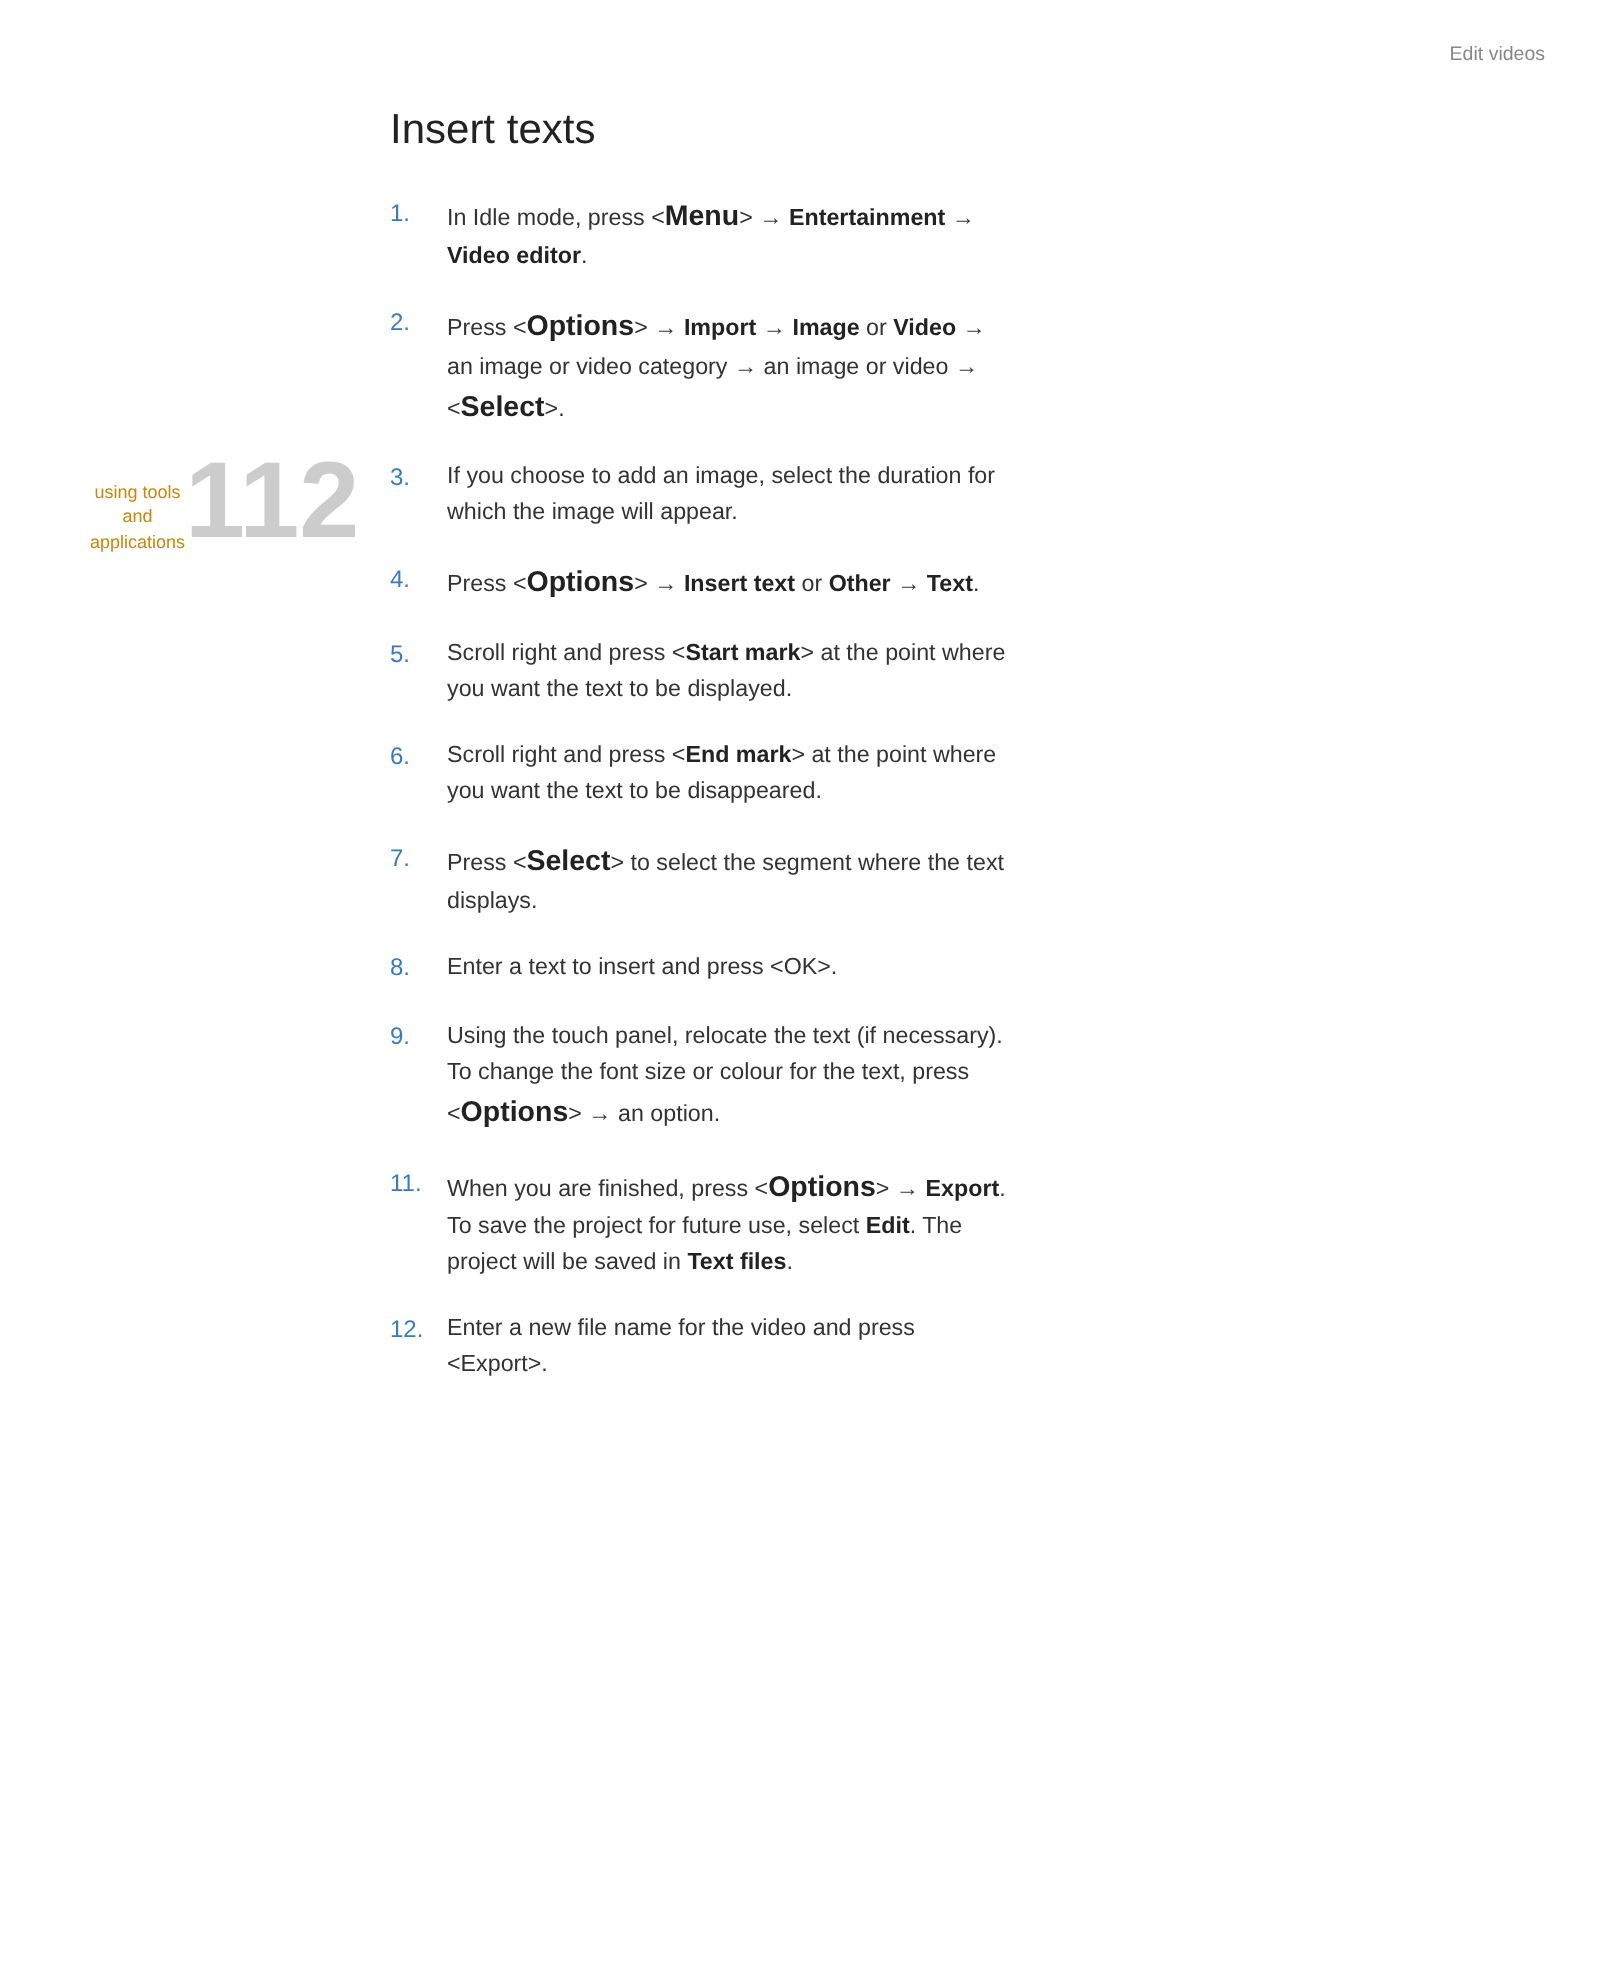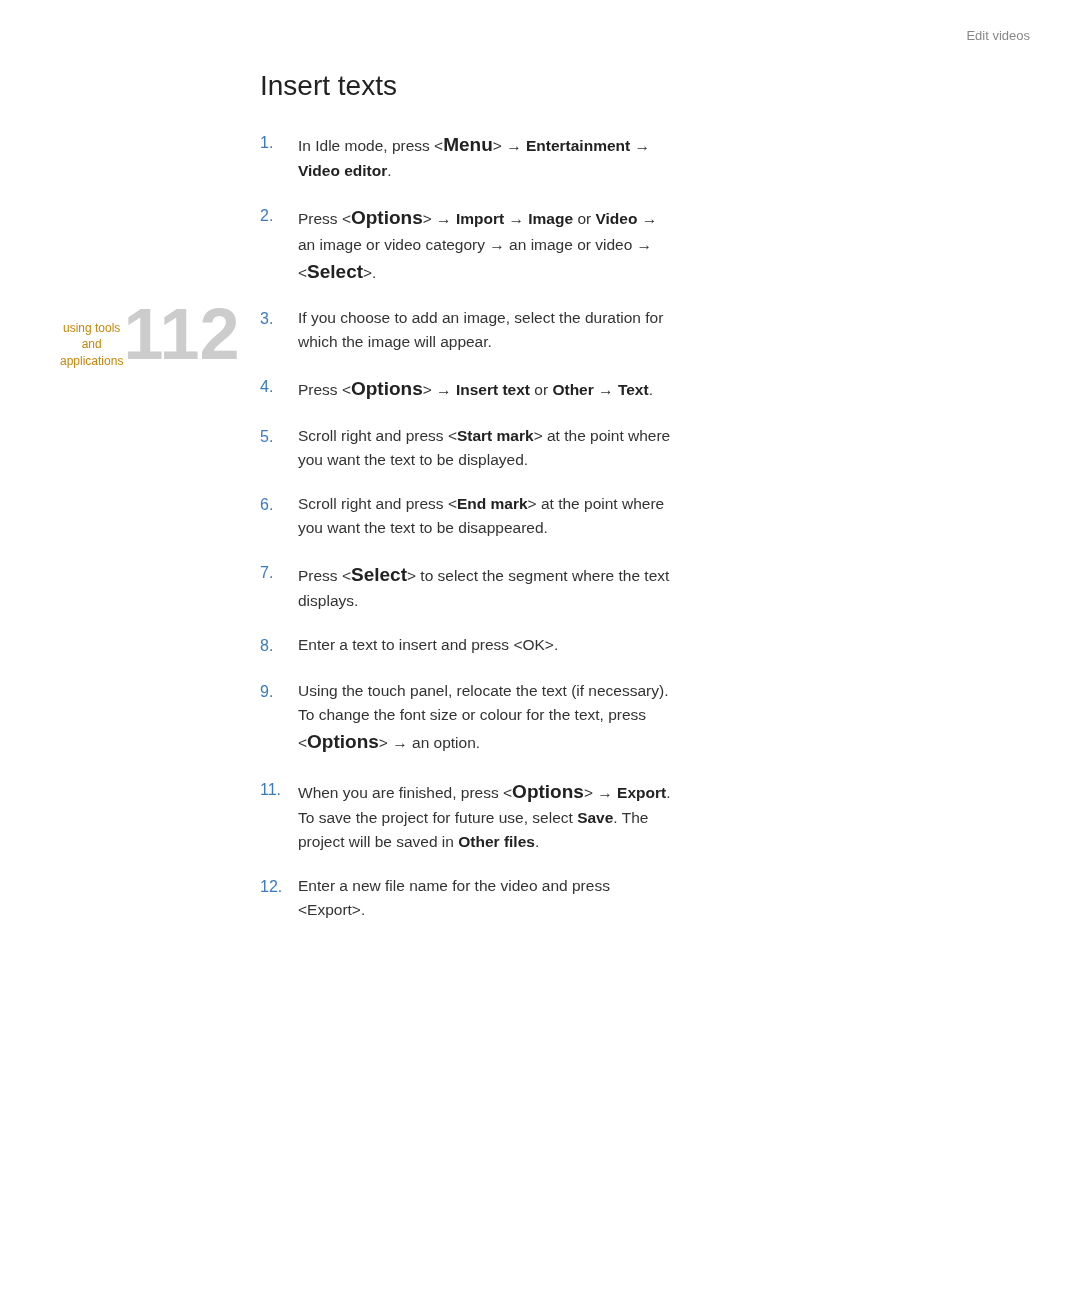--- a/index.html
+++ b/index.html
@@ -171,20 +171,20 @@
       <li class="step-item">
         <span class="step-number">8.</span>
         <span class="step-text">Enter a text to insert and press &lt;OK&gt;.</span>
       </li>
       <li class="step-item">
         <span class="step-number">9.</span>
         <span class="step-text">Using the touch panel, relocate the text (if necessary).<br>To change the font size or colour for the text, press<br>&lt;<span class="mono">Options</span>&gt; → an option.</span>
       </li>
       <li class="step-item">
         <span class="step-number">11.</span>
-        <span class="step-text">When you are finished, press &lt;<span class="mono">Options</span>&gt; → <span class="bold-word">Export</span>.<br>To save the project for future use, select <span class="bold-word">Save</span>. The<br>project will be saved in <span class="bold-word">Other files</span>.</span>
+        <span class="step-text">When you are finished, press &lt;<span class="mono">Options</span>&gt; → <span class="bold-word">Export</span>.<br>To save the project for future use, select <span class="bold-word">Edit</span>. The<br>project will be saved in <span class="bold-word">Text files</span>.</span>
       </li>
       <li class="step-item">
         <span class="step-number">12.</span>
         <span class="step-text">Enter a new file name for the video and press<br>&lt;Export&gt;.</span>
       </li>
     </ol>
 </div>
 
 </body></html>

